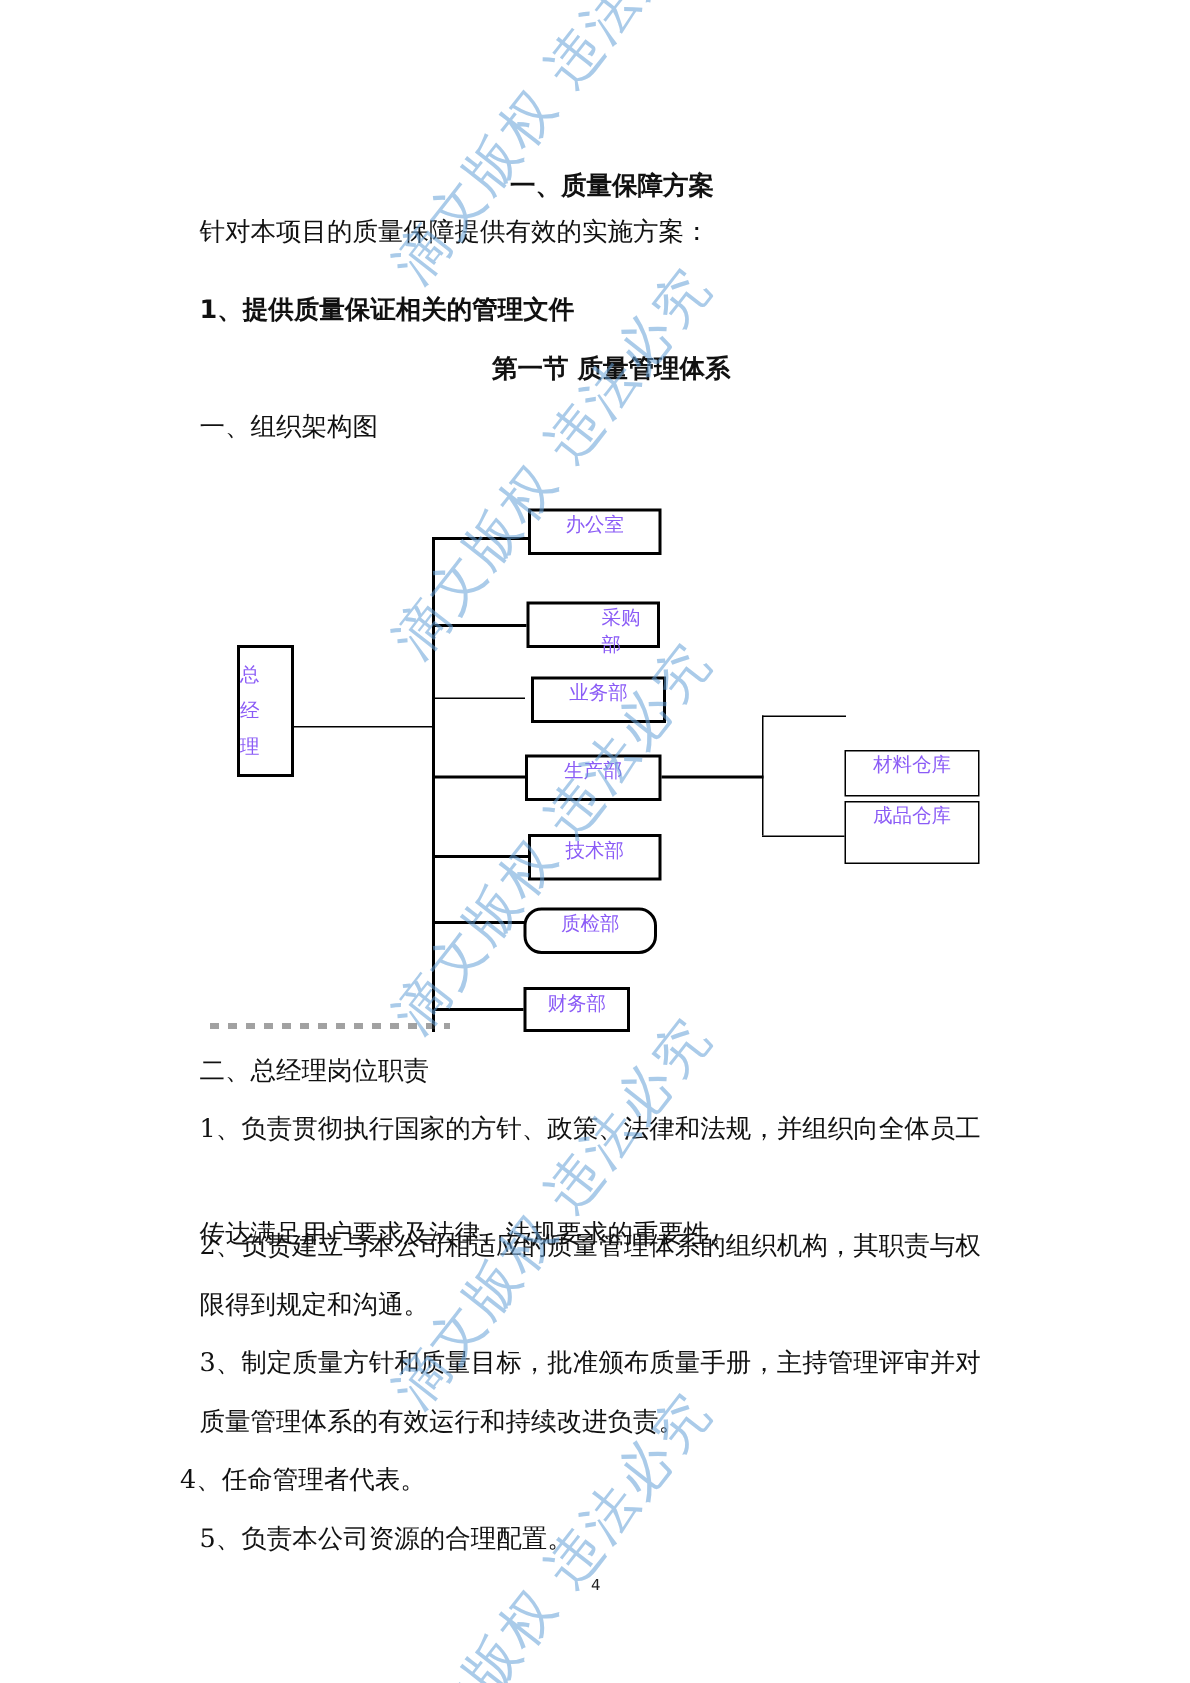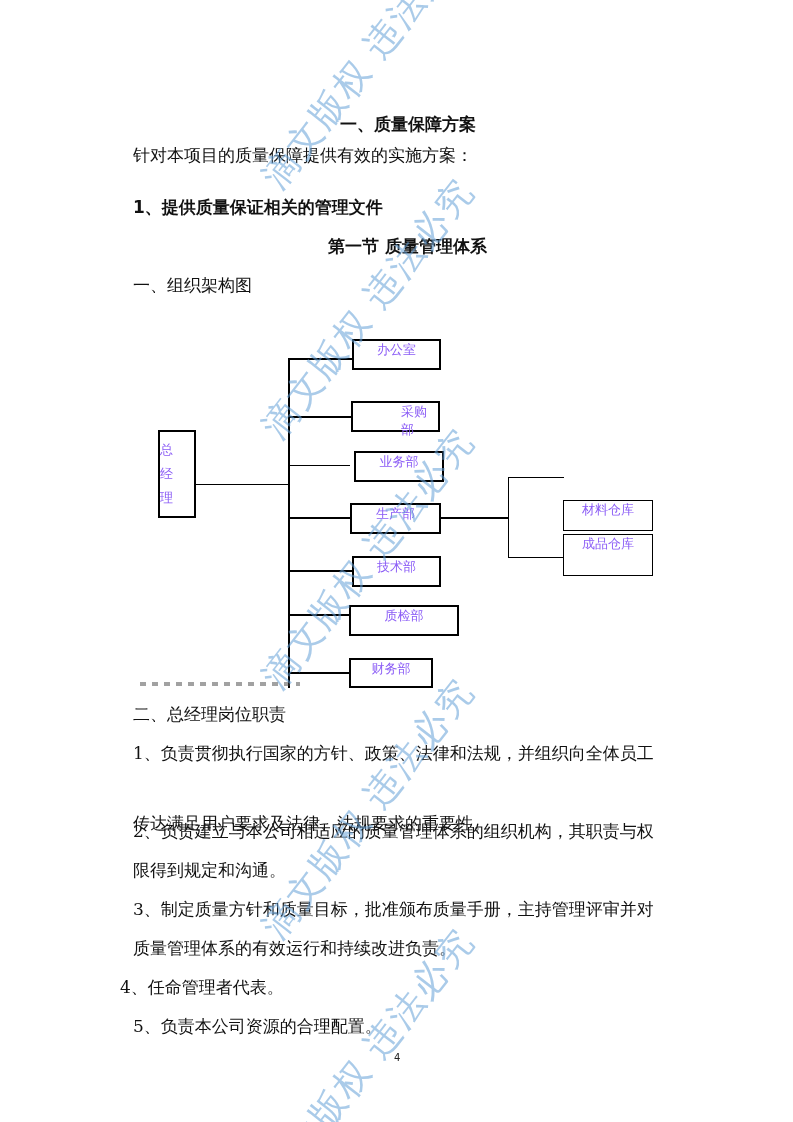--- a/index.html
+++ b/index.html
@@ -73,26 +73,26 @@
     <div class="box thin" style="left:563px; top:534px; width:90px; height:42px;">
         <span>成品仓库</span>
       </div>
 
     <div class="line" style="left:288px; top:570px; width:64px; height:2px;"></div>
     <div class="box" style="left:352px; top:556px; width:89px; height:31px;">
         <span>技术部</span>
       </div>
 
     <div class="line" style="left:288px; top:614px; width:62px; height:2px;"></div>
-    <div class="box" style="left:349px; top:605px; width:110px; height:31px;">
+    <div class="box" style="left:349px; top:605px; width:89px; height:31px;border-radius:12px;">
         <span>质检部</span>
       </div>
 
     <div class="line" style="left:288px; top:672px; width:62px; height:2px;"></div>
-    <div class="box" style="left:349px; top:658px; width:84px; height:30px;">
+    <div class="box" style="left:349px; top:658px; width:71px; height:30px;">
         <span>财务部</span>
       </div>
   </div>
 
   <div class="faded"></div>
 
   <div class="txt" style="left:133px; top:704px;">二、总经理岗位职责</div>
 
   <div class="txt" style="left:133px; top:743px;">1、负责贯彻执行国家的方针、政策、法律和法规，并组织向全体员工</div>
   <div class="txt" style="left:133px; top:782px;margin-top:31px;">传达满足用户要求及法律、法规要求的重要性。</div>

